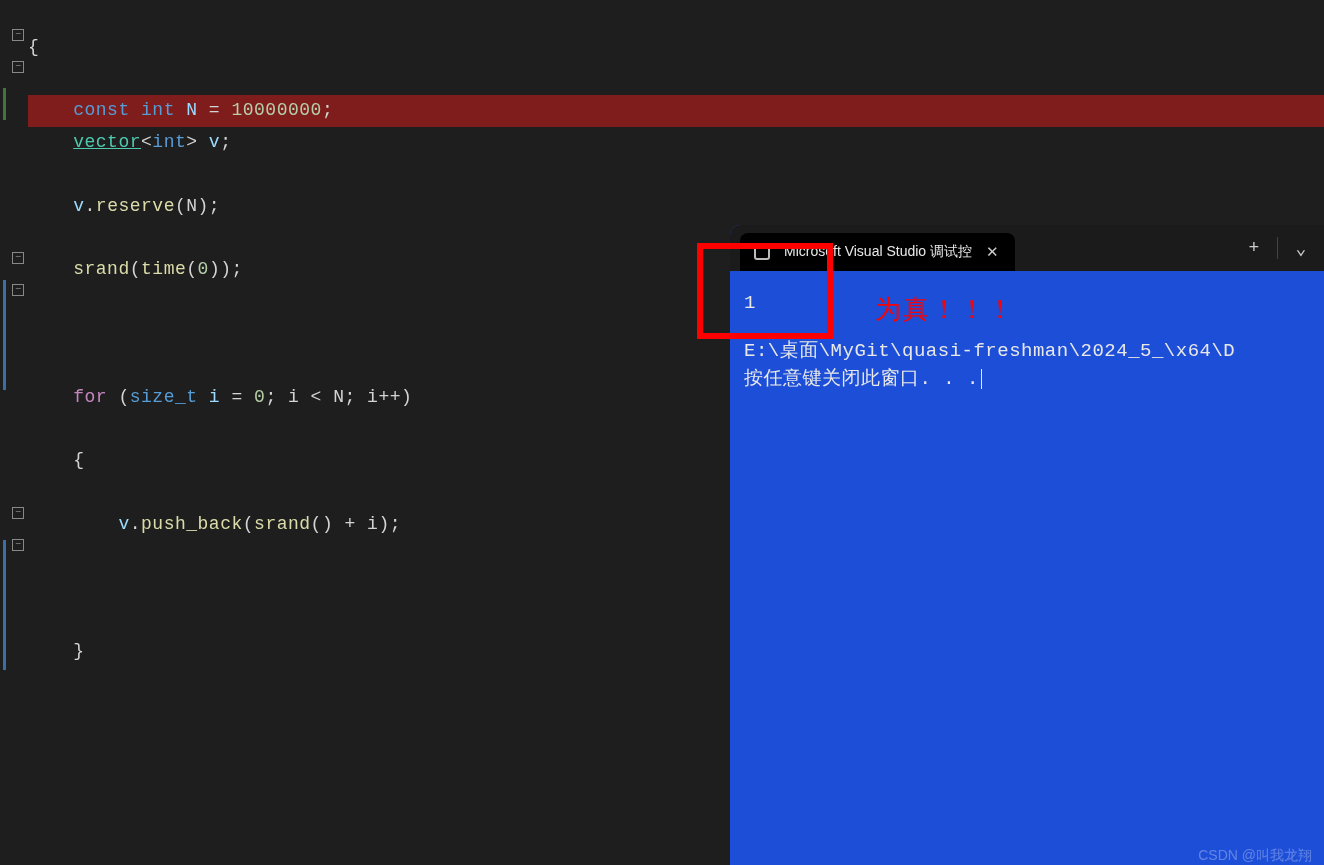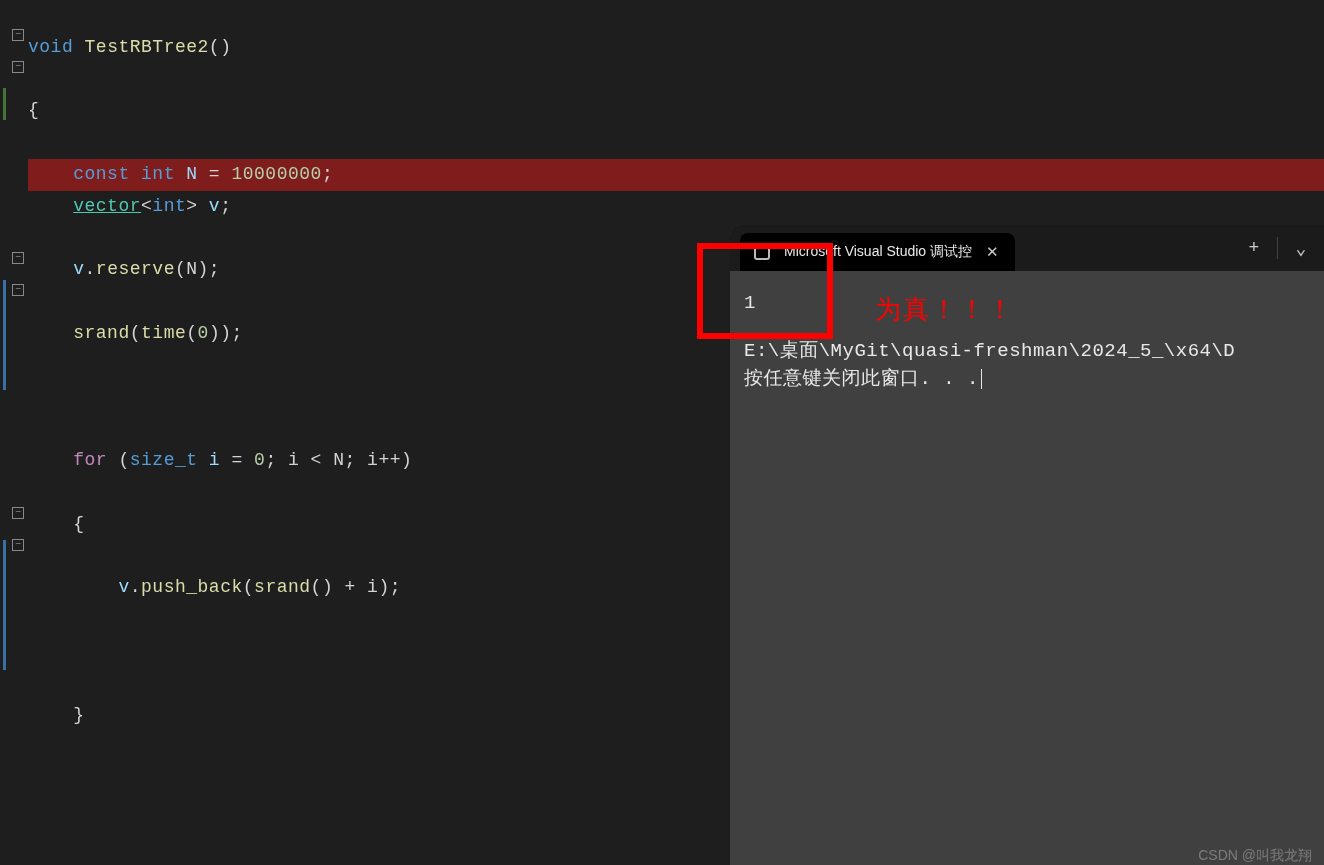--- a/index.html
+++ b/index.html
@@ -60,21 +60,21 @@
   .num  { color:#b5cea8; }
   .var  { color:#9cdcfe; }
   .var2 { color:#c586c0; }
 
   .console-window {
     position:absolute;
     left:730px;
     top:225px;
     right:0;
     bottom:0;
-    background:#404040;
+    background:#1d4ed8;
     border-top-left-radius:10px;
     color:#e8e8e8;
     font-family:Consolas,'Courier New',monospace;
     font-size:19px;
   }
   .console-tabbar {
     height:46px;
     background:#1b1b1b;
     display:flex;
     align-items:center;
@@ -170,21 +170,20 @@
     <div class="fold" style="top:61px">−</div>
     <div class="fold" style="top:252px">−</div>
     <div class="fold" style="top:284px">−</div>
     <div class="fold" style="top:507px">−</div>
     <div class="fold" style="top:539px">−</div>
     <div class="bar g" style="top:88px;height:32px"></div>
     <div class="bar" style="top:280px;height:110px"></div>
     <div class="bar" style="top:540px;height:130px"></div>
   </div>
   <div class="code">
-<div><span class="kw">void</span> <span class="fn">TestRBTree2</span><span>()</span></div>
 <div><span>{</span></div>
 <div class="hl-line">    <span class="kw">const int</span> <span class="var">N</span><span> = </span><span class="num">10000000</span><span>;</span></div>
 <div>    <span class="type">vector</span><span>&lt;</span><span class="kw">int</span><span>&gt; </span><span class="var">v</span><span>;</span></div>
 <div>    <span class="var">v</span><span>.</span><span class="fn">reserve</span><span>(N);</span></div>
 <div>    <span class="fn">srand</span><span>(</span><span class="fn">time</span><span>(</span><span class="num">0</span><span>));</span></div>
 <div> </div>
 <div>    <span class="var2">for</span><span> (</span><span class="kw">size_t</span><span class="var"> i</span><span> = </span><span class="num">0</span><span>; i &lt; N; i++)</span></div>
 <div>    <span>{</span></div>
 <div>        <span class="var">v</span><span>.</span><span class="fn">push_back</span><span>(</span><span class="fn">srand</span><span>() + i);</span></div>
 <div> </div>

